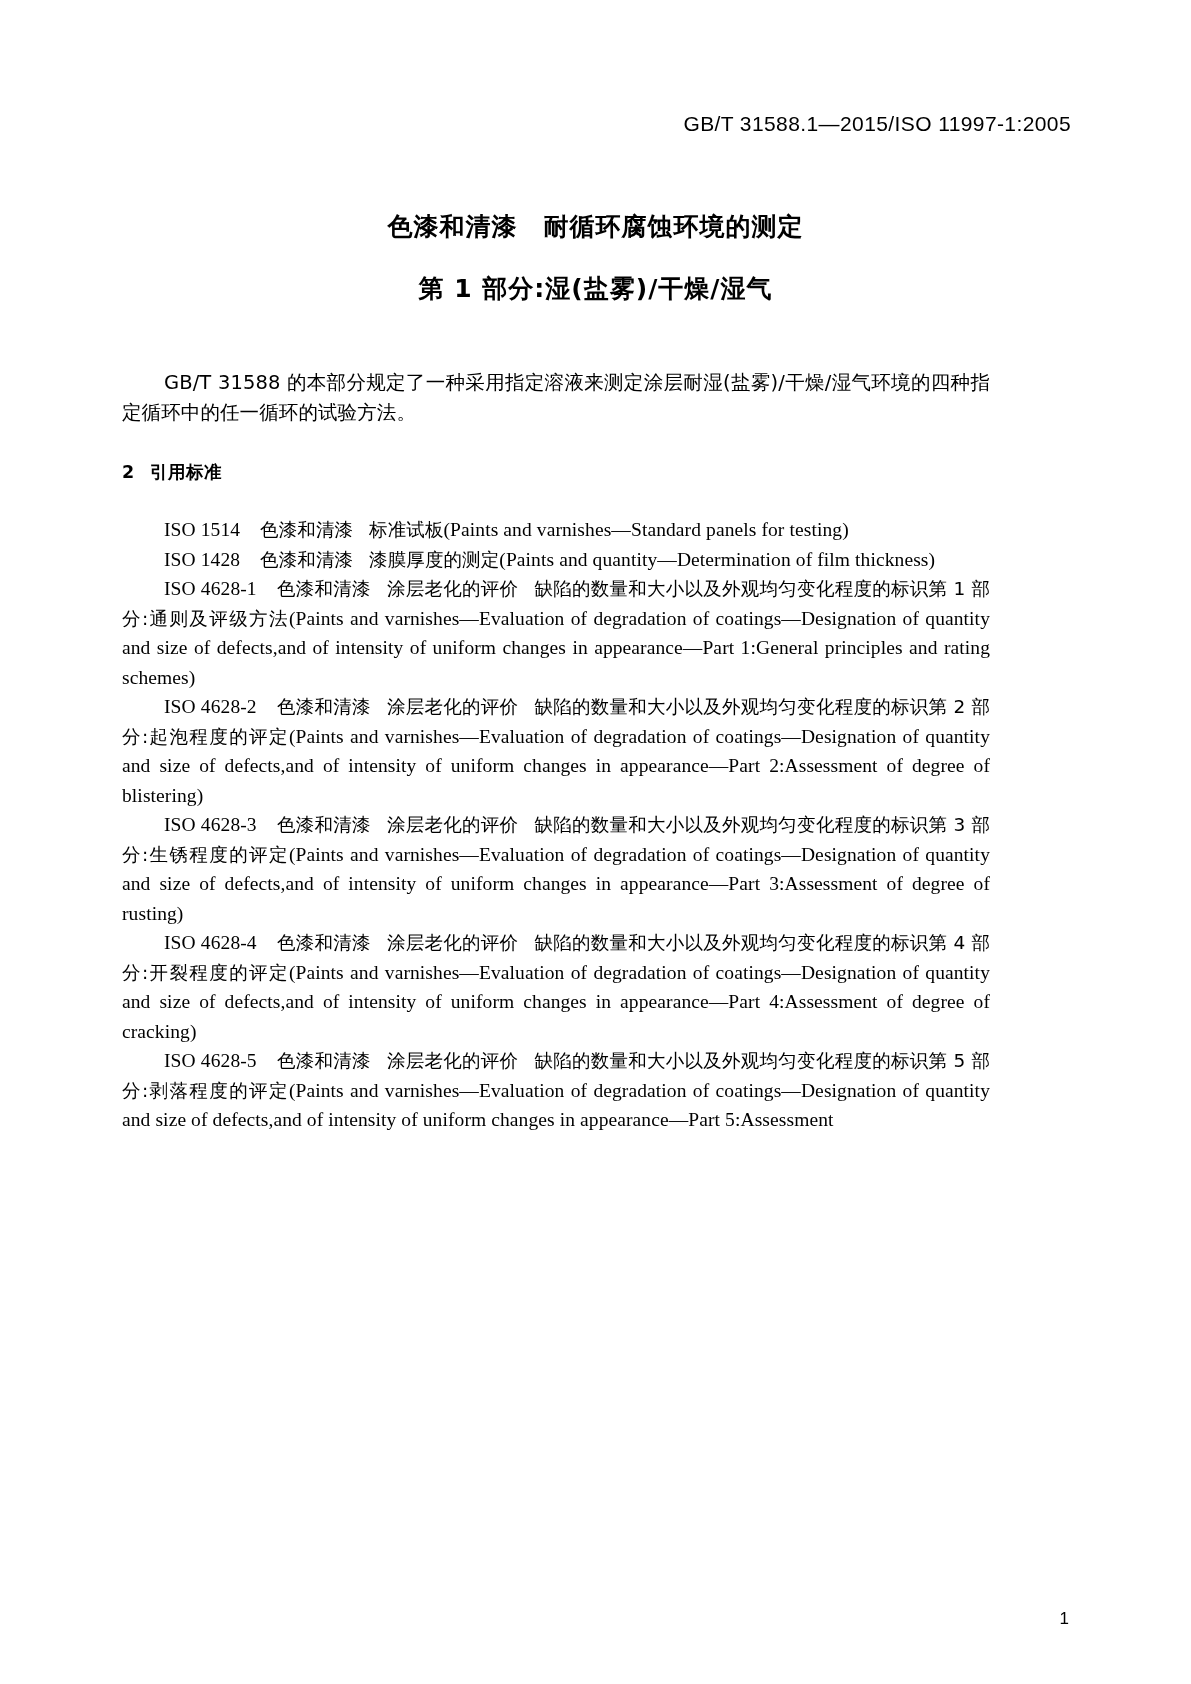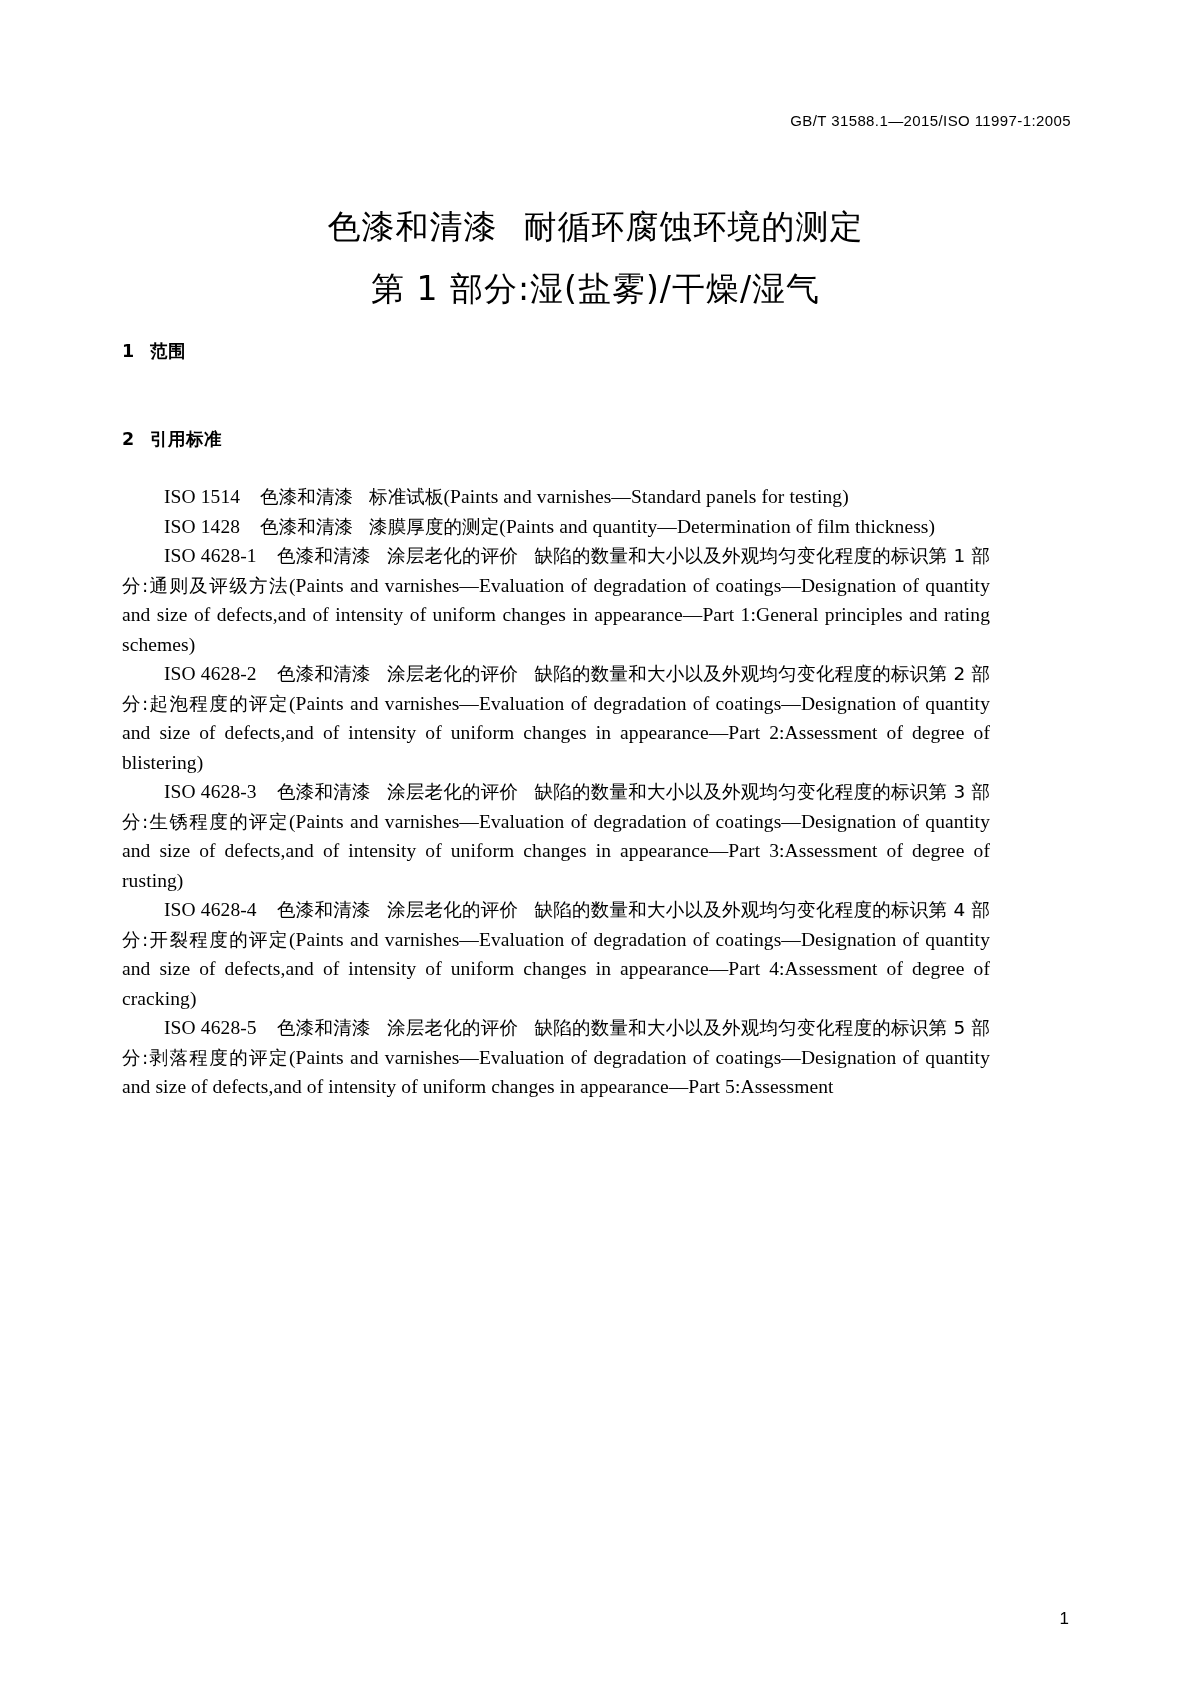--- a/index.html
+++ b/index.html
@@ -18,35 +18,35 @@
     overflow: hidden;
     box-sizing: border-box;
   }
 
   
   .running-header {
     position: absolute;
     top: 112px;
     right: 120px;
     font-family: "Liberation Sans", "DejaVu Sans", sans-serif;
-    font-size: 15px;
+    font-size: 21px;
     letter-spacing: 0.4px;
     white-space: nowrap;
   }
 
   
   .doc-title {
     position: absolute;
     top: 205px;
     left: 0;
     right: 0;
     text-align: center;
     font-family: "DejaVu Sans", "Liberation Sans", sans-serif;
-    font-weight: normal;
-    font-size: 33px;
+    font-weight: bold;
+    font-size: 25px;
     line-height: 44px;
     letter-spacing: 1px;
   }
   .doc-title .line2 {
     display: block;
     margin-top: 18px;
   }
   .tsp { display: inline-block; width: 26px; }
 
   
@@ -120,25 +120,23 @@
 
   <div class="running-header">GB/T 31588.1—2015/ISO 11997-1:2005</div>
 
   <div class="doc-title">
     <span>色漆和清漆</span><span class="tsp"></span><span>耐循环腐蚀环境的测定</span>
     <span class="line2">第 1 部分:湿(盐雾)/干燥/湿气</span>
   </div>
 
   <div class="body">
 
-    <h2 class="section-head">
-      <span class="num">1</span><span>范围</span>
-    </h2>
     <div class="gap-after-head"></div>
 
+    <p class="para indent cn">GB/T 31588 的本部分规定了一种采用指定溶液来测定涂层耐湿(盐雾)/干燥/湿气环境的四种指定循环中的任一循环的试验方法。</p>
 
     <div class="gap-before-head"></div>
     <h2 class="section-head">
       <span class="num">2</span><span>引用标准</span>
     </h2>
     <div class="gap-after-head"></div>
 
 
 
     <p class="ref">

